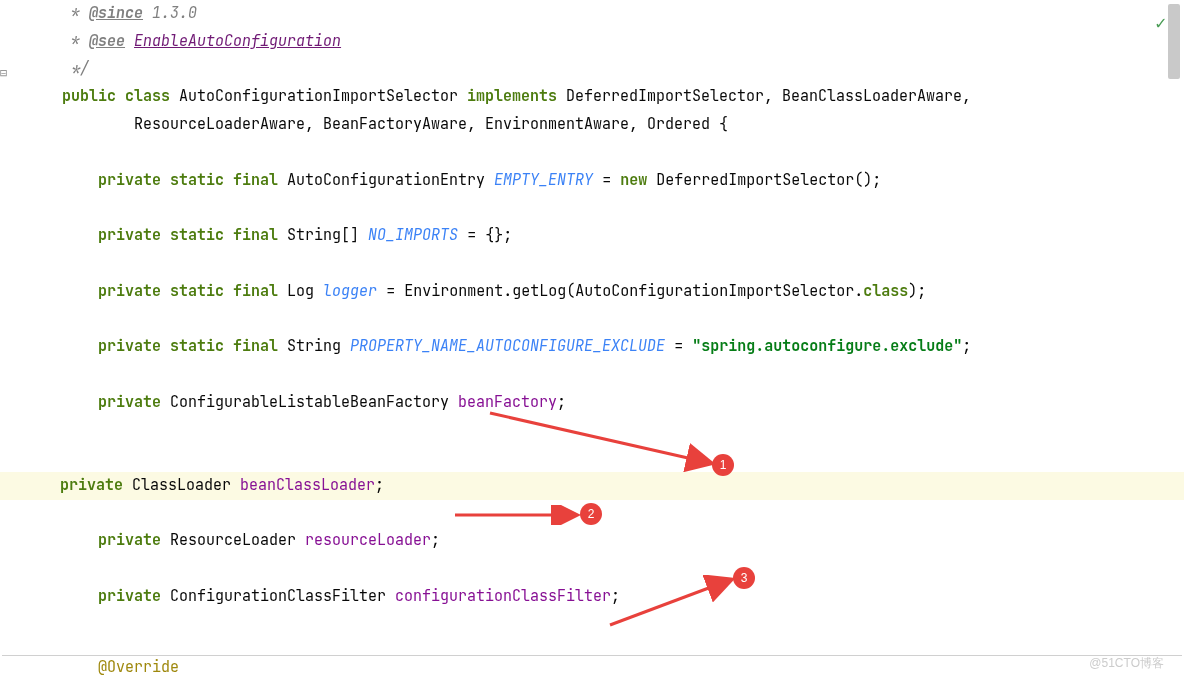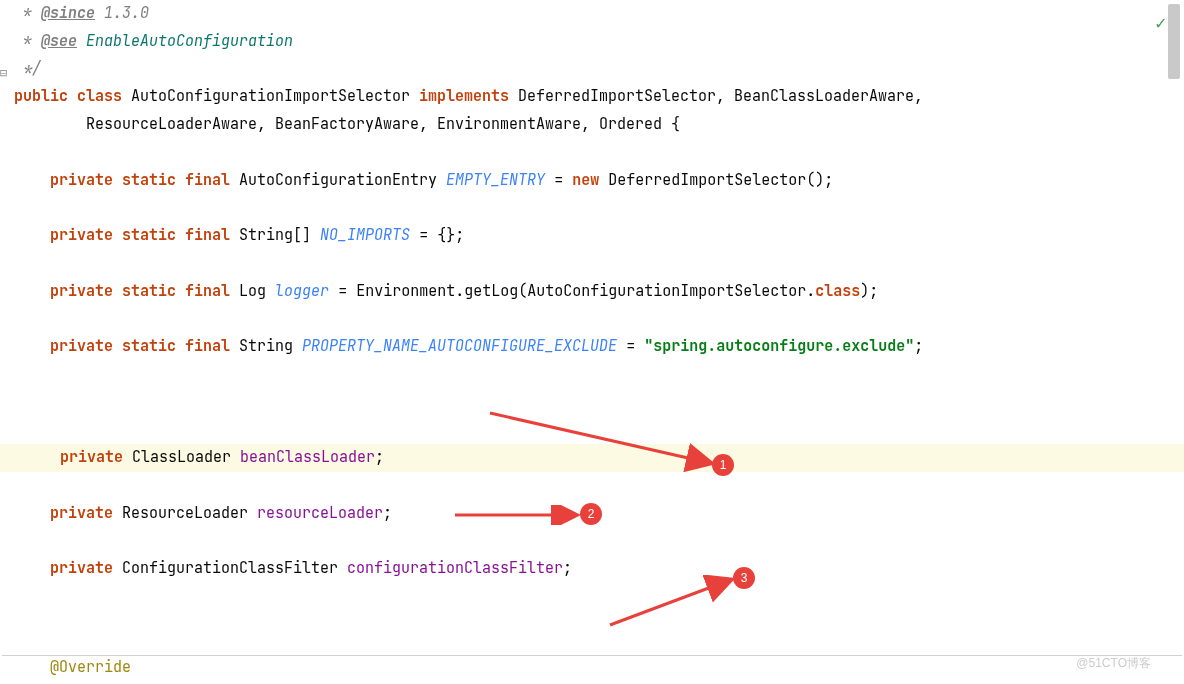--- a/index.html
+++ b/index.html
@@ -21,31 +21,32 @@
     }
     .fold-icon {
       position: absolute;
       left: 0;
       color: #999;
       font-size: 12px;
     }
     .code-line {
       white-space: pre;
       color: #080808;
+      margin-left: 48px;
     }
     .highlighted-line {
       background: #fcfae3;
       margin-left: -14px;
       padding-left: 24px;
       width: calc(100% + 14px);
     }
     .comment { color: #808080; font-style: italic; }
     .doc-tag { color: #808080; font-style: italic; font-weight: bold; text-decoration: underline; }
-    .doc-link { color: #0f766e; font-style: italic; }
-    .keyword { color: #c2410c; font-weight: bold; }
+    .doc-link { color: #701a75; font-style: italic; text-decoration: underline; }
+    .keyword { color: #4d7c0f; font-weight: bold; }
     .field { color: #871094; }
     .field-italic { color: #3b82f6; font-style: italic; }
     .string { color: #067d17; font-weight: bold; }
     .annotation { color: #9e880d; }
     
     .check-icon {
       position: absolute;
       top: 6px;
       right: 18px;
       color: #499c54;
@@ -89,21 +90,21 @@
       display: flex;
       align-items: center;
       justify-content: center;
       font-size: 12px;
       font-family: Arial, sans-serif;
       font-weight: normal;
     }
     .watermark {
       position: absolute;
       bottom: 10px;
-      right: 33px;
+      right: 20px;
       color: #ccc;
       font-size: 12px;
       font-family: Arial, sans-serif;
     }
     .divider {
       position: absolute;
       bottom: 28px;
       left: 2px;
       right: 2px;
       border-top: 1px solid #d0d0d0;
@@ -125,20 +126,21 @@
   <div class="code-line"><span>        ResourceLoaderAware, BeanFactoryAware, EnvironmentAware, Ordered {</span></div>
   <div class="code-line"> </div>
   <div class="code-line"><span>    </span><span class="keyword">private</span> <span class="keyword">static</span> <span class="keyword">final</span><span> AutoConfigurationEntry </span><span class="field-italic">EMPTY_ENTRY</span><span> = </span><span class="keyword">new</span><span> DeferredImportSelector();</span></div>
   <div class="code-line"> </div>
   <div class="code-line"><span>    </span><span class="keyword">private</span> <span class="keyword">static</span> <span class="keyword">final</span><span> String[] </span><span class="field-italic">NO_IMPORTS</span><span> = {};</span></div>
   <div class="code-line"> </div>
   <div class="code-line"><span>    </span><span class="keyword">private</span> <span class="keyword">static</span> <span class="keyword">final</span><span> Log </span><span class="field-italic">logger</span><span> = </span><span>Environment.getLog(AutoConfigurationImportSelector.</span><span class="keyword">class</span><span>);</span></div>
   <div class="code-line"> </div>
   <div class="code-line"><span>    </span><span class="keyword">private</span> <span class="keyword">static</span> <span class="keyword">final</span><span> String </span><span class="field-italic">PROPERTY_NAME_AUTOCONFIGURE_EXCLUDE</span><span> = </span><span class="string">"spring.autoconfigure.exclude"</span><span>;</span></div>
   <div class="code-line"> </div>
+  <div class="code-line"><span>    </span><span class="keyword">private</span><span> ConfigurableListableBeanFactory </span><span class="field">beanFactory</span><span>;</span></div>
   <div class="code-line"> </div>
   <div class="code-line"> </div>
   <div class="code-line highlighted-line"><span>    </span><span class="keyword">private</span><span> ClassLoader </span><span class="field">beanClassLoader</span><span>;</span></div>
   <div class="code-line"> </div>
   <div class="code-line"><span>    </span><span class="keyword">private</span><span> ResourceLoader </span><span class="field">resourceLoader</span><span>;</span></div>
   <div class="code-line"> </div>
   <div class="code-line"><span>    </span><span class="keyword">private</span><span> ConfigurationClassFilter </span><span class="field">configurationClassFilter</span><span>;</span></div>
   <div class="code-line"> </div>
   <div class="divider"></div>
   <div class="code-line" style="position:absolute;bottom:2px;"><span>    </span><span class="annotation">@Override</span></div>

